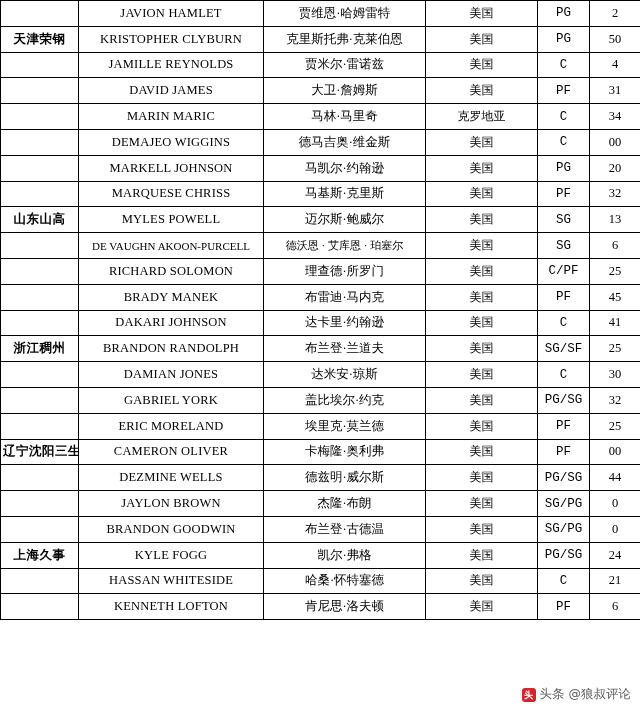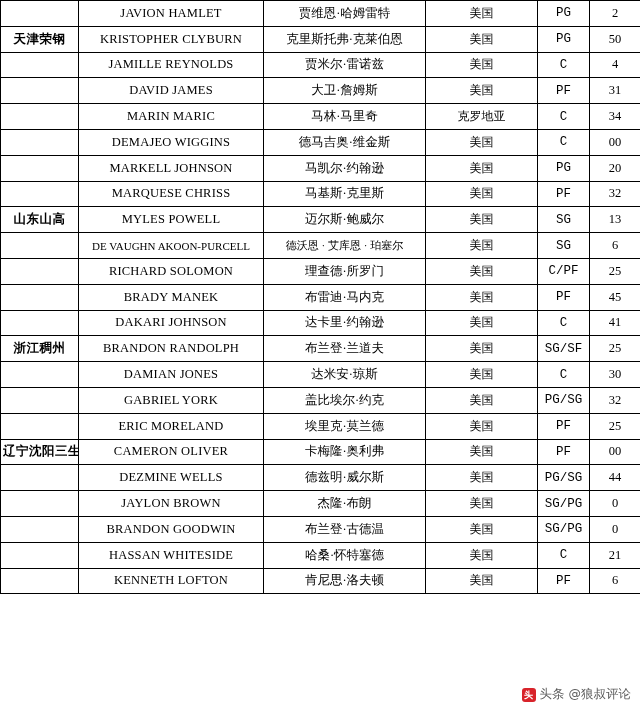--- a/index.html
+++ b/index.html
@@ -265,20 +265,28 @@
       </tr>
       <tr>
         <td class="team"></td>
         <td class="en">BRANDON GOODWIN</td>
         <td class="cn">布兰登·古德温</td>
         <td class="nat">美国</td>
         <td class="pos">SG/PG</td>
         <td class="num">0</td>
       </tr>
       <tr>
+        <td class="team">上海久事</td>
+        <td class="en">KYLE FOGG</td>
+        <td class="cn">凯尔·弗格</td>
+        <td class="nat">美国</td>
+        <td class="pos">PG/SG</td>
+        <td class="num">24</td>
+      </tr>
+      <tr>
         <td class="team"></td>
         <td class="en">HASSAN WHITESIDE</td>
         <td class="cn">哈桑·怀特塞德</td>
         <td class="nat">美国</td>
         <td class="pos">C</td>
         <td class="num">21</td>
       </tr>
       <tr>
         <td class="team"></td>
         <td class="en">KENNETH LOFTON</td>

